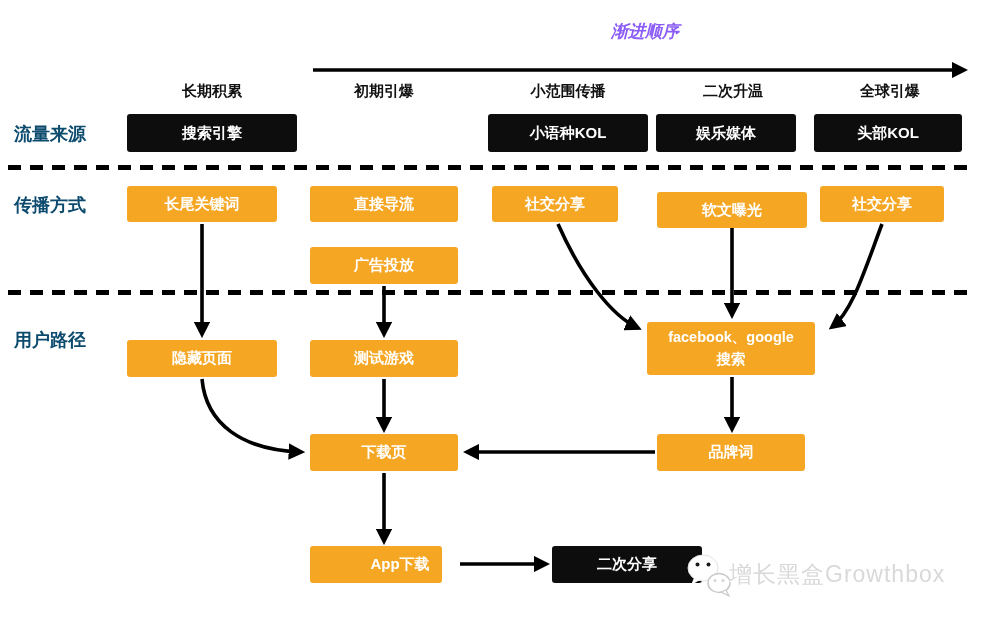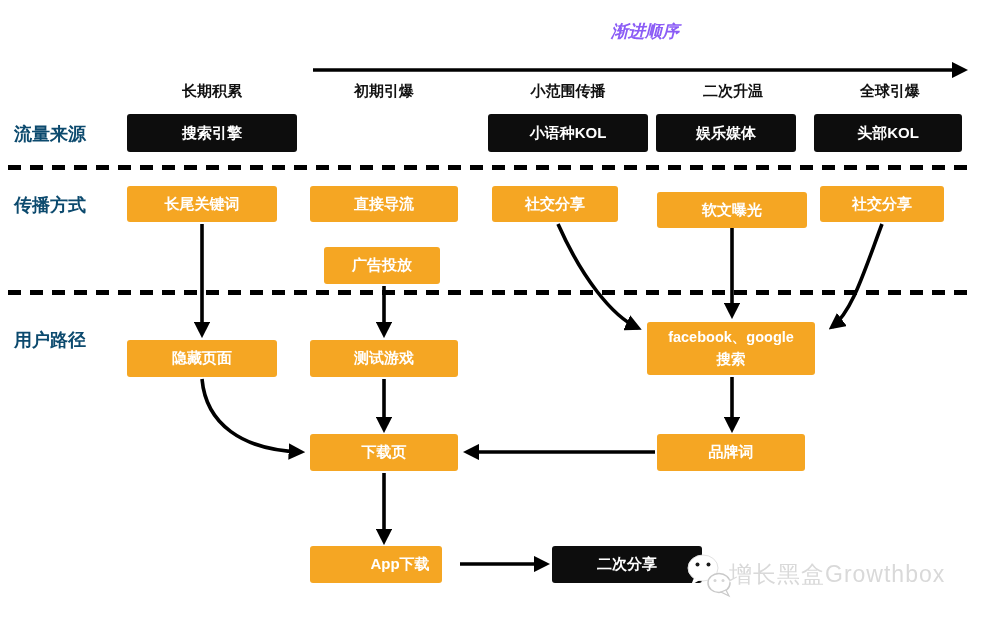--- a/index.html
+++ b/index.html
@@ -93,21 +93,21 @@
   <div class="node black" style="left:127px;top:114px;width:170px;height:38px;">搜索引擎</div>
   <div class="node black" style="left:488px;top:114px;width:160px;height:38px;">小语种KOL</div>
   <div class="node black" style="left:656px;top:114px;width:140px;height:38px;">娱乐媒体</div>
   <div class="node black" style="left:814px;top:114px;width:148px;height:38px;">头部KOL</div>
 
   <div class="node orange" style="left:127px;top:186px;width:150px;height:36px;">长尾关键词</div>
   <div class="node orange" style="left:310px;top:186px;width:148px;height:36px;">直接导流</div>
   <div class="node orange" style="left:492px;top:186px;width:126px;height:36px;">社交分享</div>
   <div class="node orange" style="left:657px;top:186px;width:150px;height:36px;margin-top:6px;">软文曝光</div>
   <div class="node orange" style="left:820px;top:186px;width:124px;height:36px;">社交分享</div>
-  <div class="node orange" style="left:324px;top:247px;width:116px;height:37px;">广告投放</div>
+  <div class="node orange" style="left:310px;top:247px;width:148px;height:37px;">广告投放</div>
 
   <div class="node orange" style="left:127px;top:340px;width:150px;height:37px;">隐藏页面</div>
   <div class="node orange" style="left:310px;top:340px;width:148px;height:37px;">测试游戏</div>
   <div class="node orange twoline" style="left:647px;top:322px;width:168px;height:53px;">
     <span>facebook、google</span>
     <span>搜索</span>
   </div>
   <div class="node orange" style="left:657px;top:434px;width:148px;height:37px;">品牌词</div>
   <div class="node orange" style="left:310px;top:434px;width:148px;height:37px;">下载页</div>
   <div class="node orange" style="left:310px;top:546px;width:132px;height:37px;padding-left:48px;">App下载</div>

